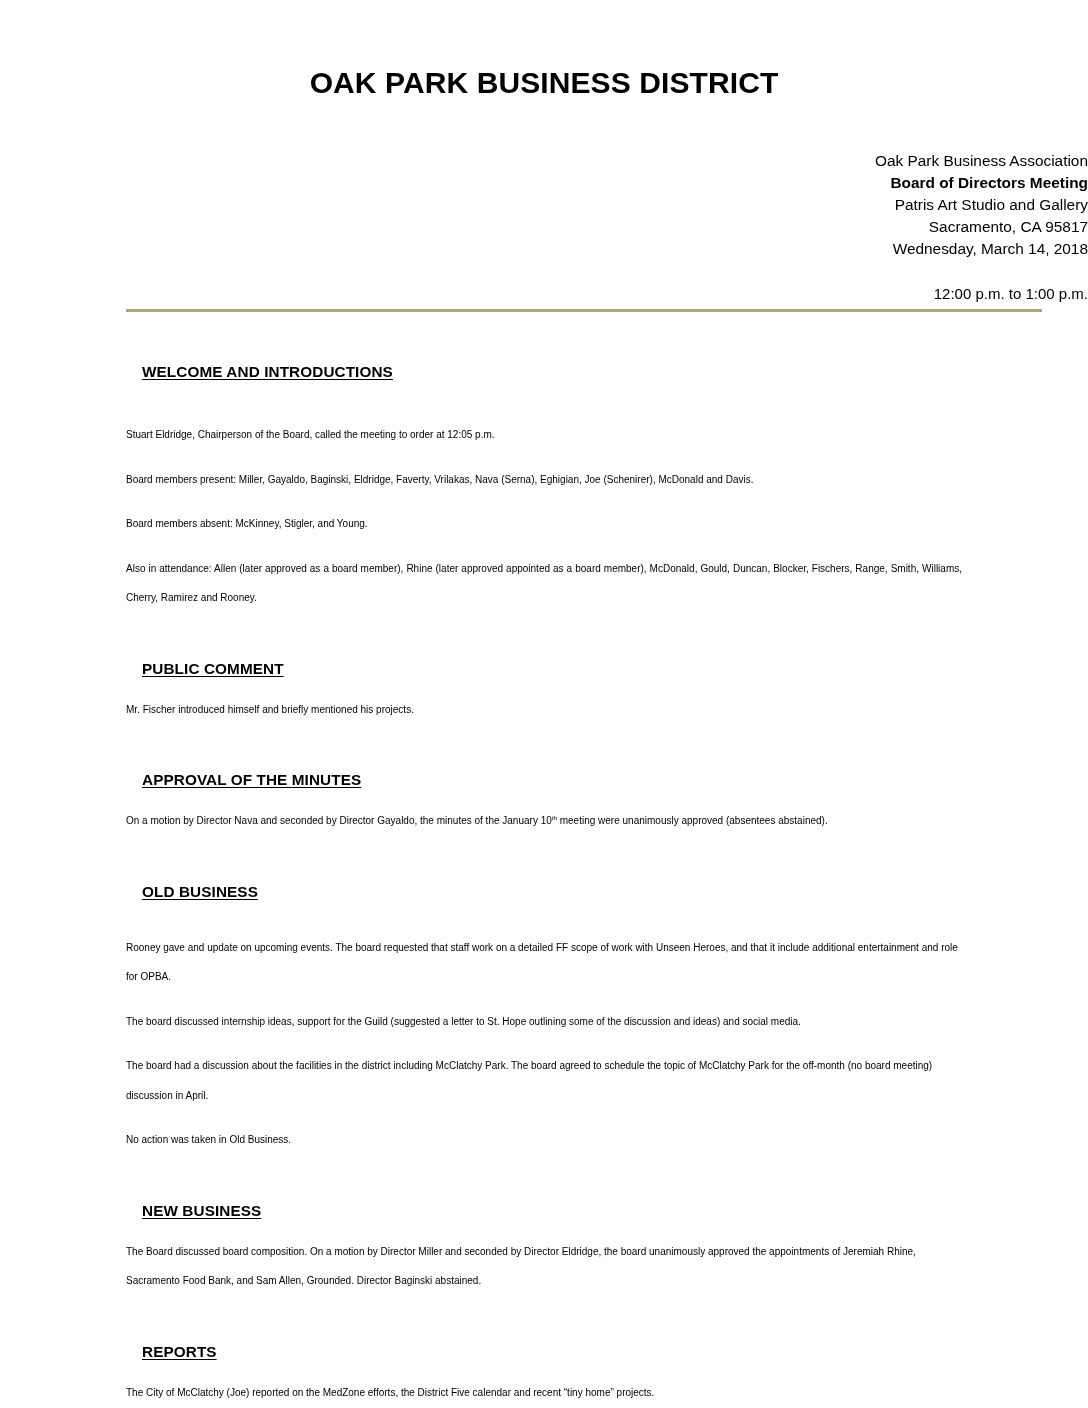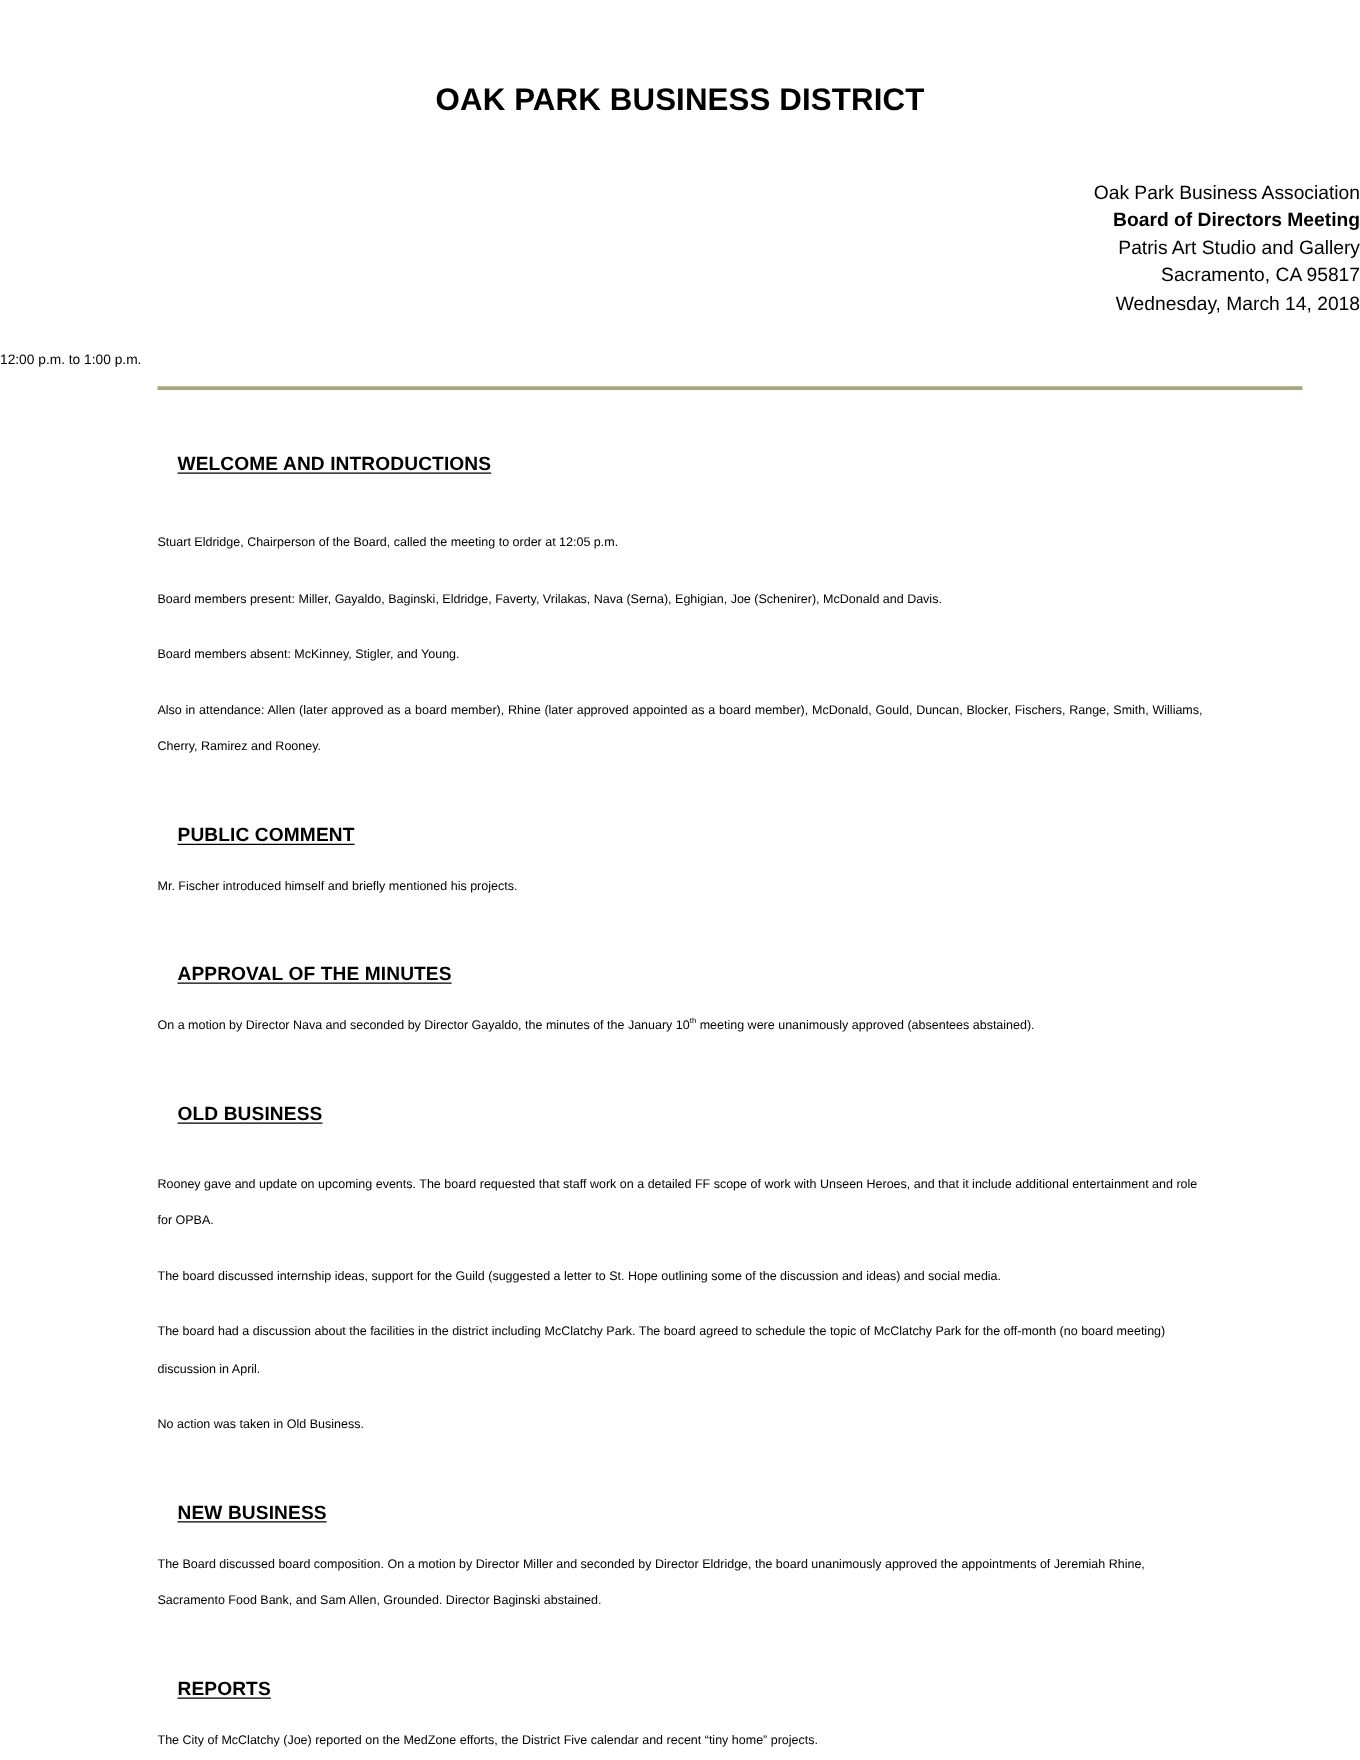--- a/index.html
+++ b/index.html
@@ -12,40 +12,40 @@
     width: 1088px;
     height: 1408px;
     background: #ffffff;
     font-family: "Liberation Sans", sans-serif;
     color: #000000;
     box-sizing: border-box;
     overflow: hidden;
   }
   .doc-title {
     text-align: center;
-    font-size: 25px;
+    font-size: 30px;
     font-weight: bold;
     letter-spacing: 0.1px;
     margin: 0;
     padding-top: 66px;
     line-height: 1.15;
   }
   .meeting-header {
     text-align: right;
     font-size: 15.4px;
     line-height: 22.2px;
     margin: 0;
     padding-top: 49px;
   }
   .meeting-header .bold-line {
     font-weight: bold;
   }
   .header-time {
-    text-align: left;
-    font-size: 11px;
+    text-align: right;
+    font-size: 15px;
     line-height: 22.2px;
     margin: 0;
     padding-top: 22px;
   }
   .rule {
     height: 3px;
     background: #a6a77e;
     margin: 0;
     position: absolute;
     left: 126px;

